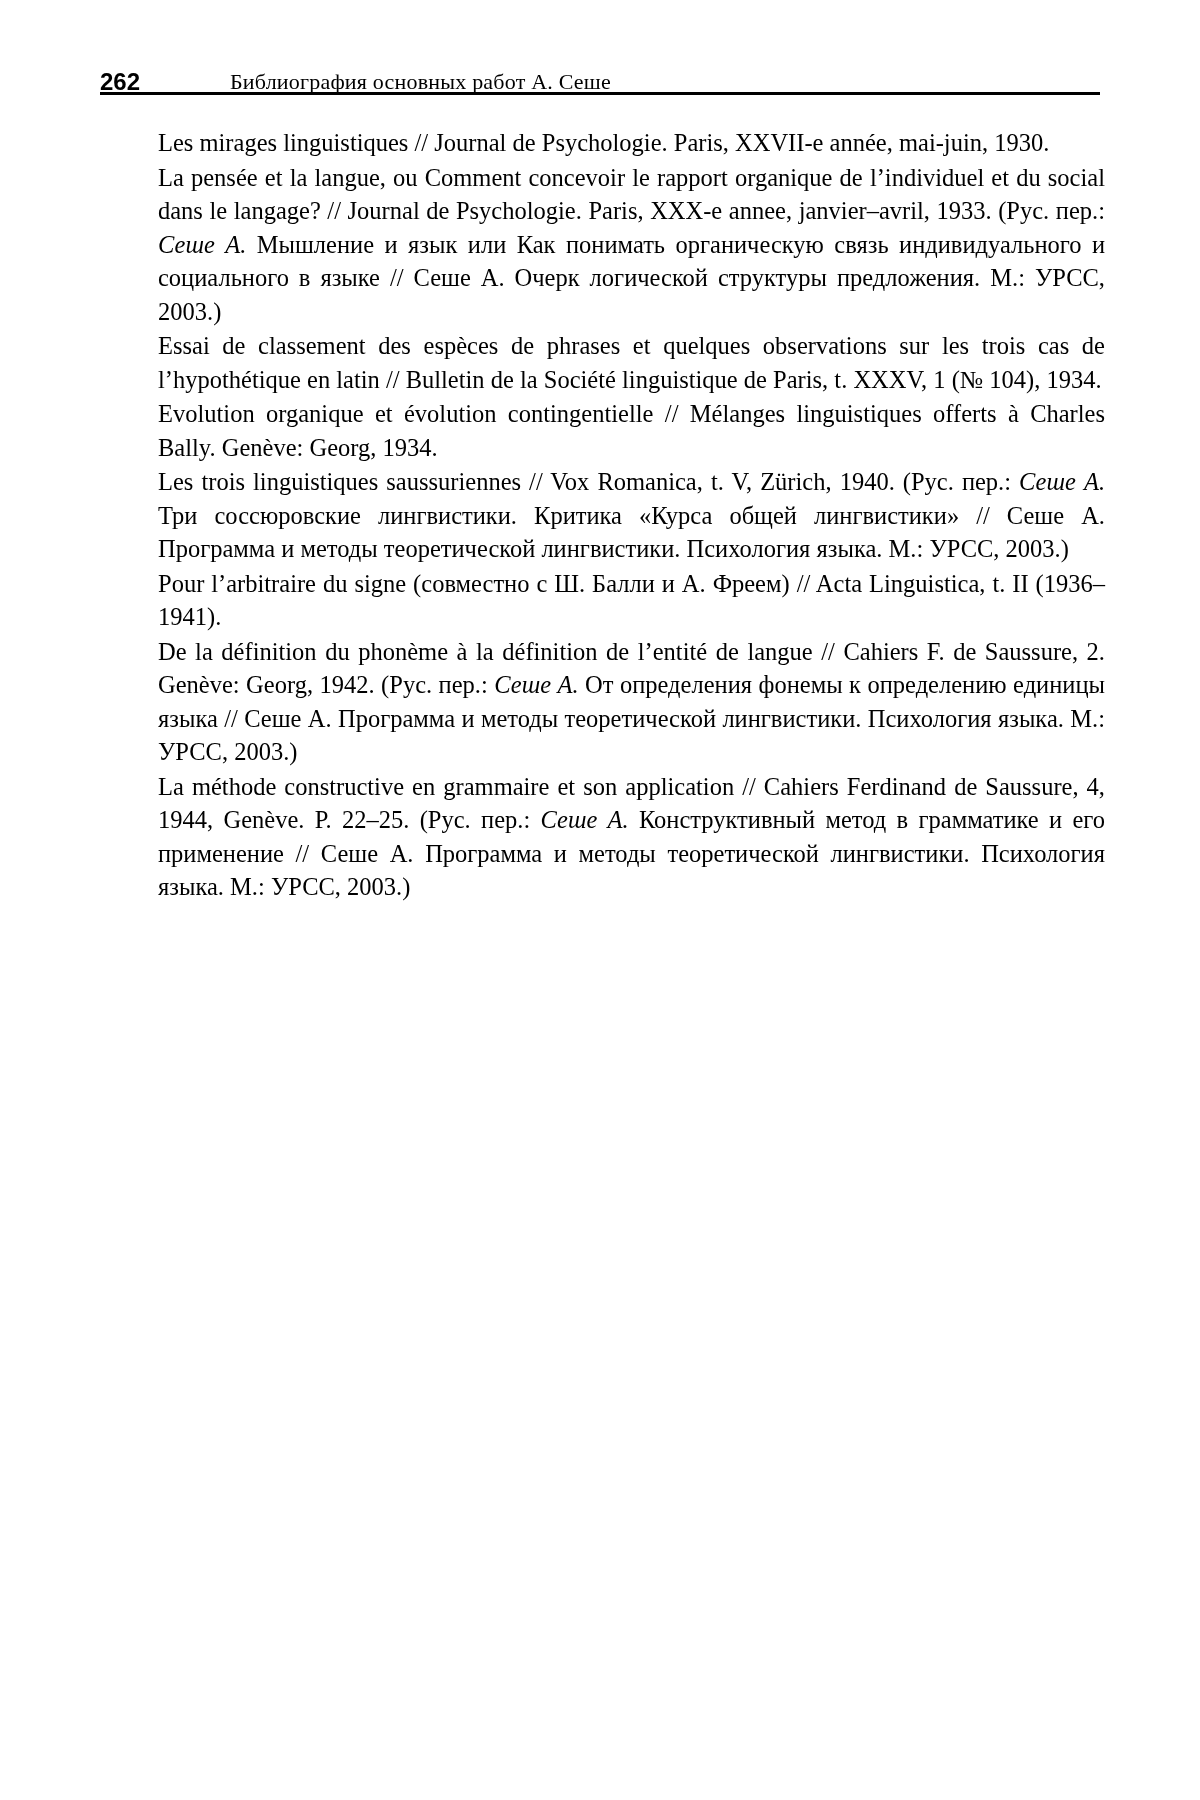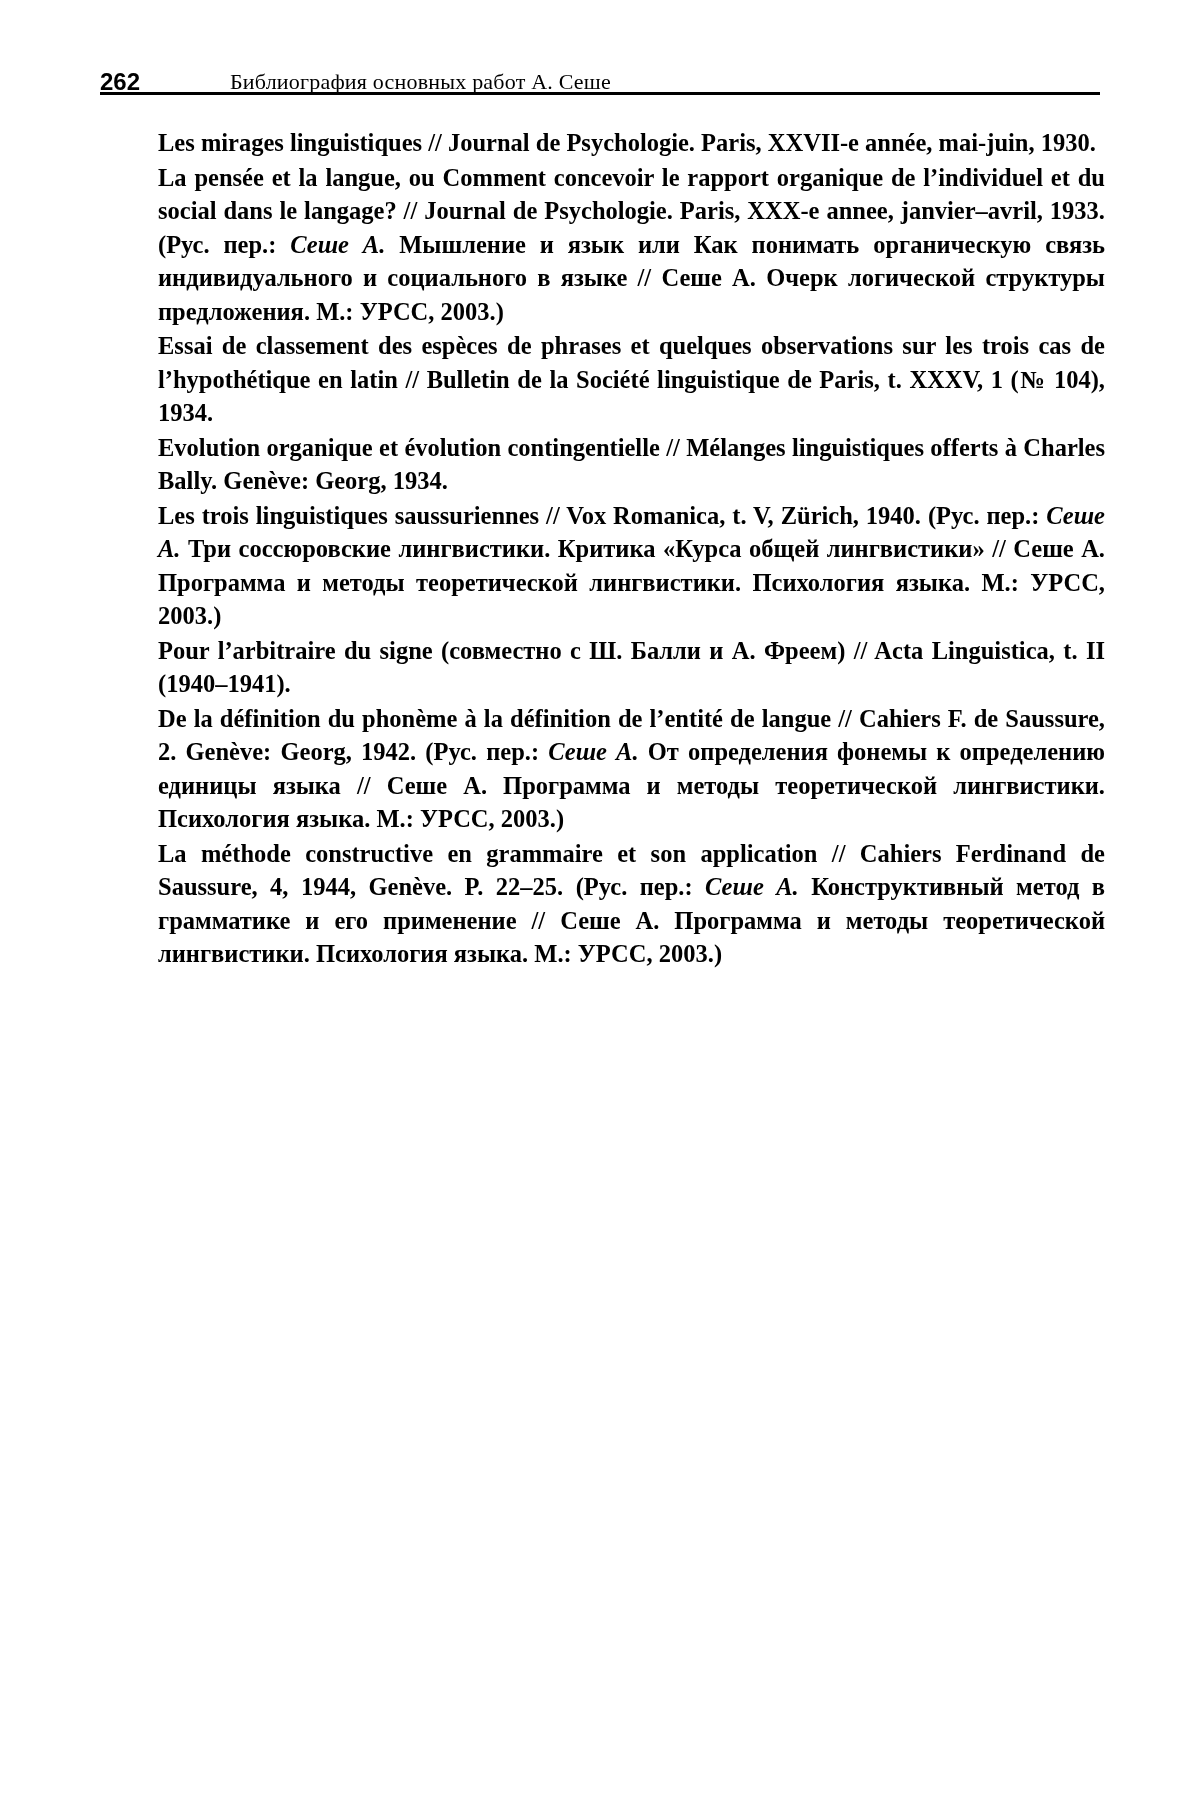--- a/index.html
+++ b/index.html
@@ -60,21 +60,20 @@
     width: 1005px;
   }
   .entry {
     font-size: 24.5px;
     line-height: 33.5px;
     text-align: justify;
     text-indent: 0;
     padding-left: 58px;
     margin: 0 0 1px 0;
     hyphens: none;
-    font-weight: bold;
   }
   em {
     font-style: italic;
     margin-top: 22px;
   }
 </style>
 </head>
 <body>
 
 <div class="page">
@@ -84,18 +83,18 @@
     <div class="header-title">Библиография основных работ А. Сеше</div>
   </div>
   <div class="header-rule"></div>
 
   <div class="content">
     <p class="entry">Les mirages linguistiques // Journal de Psychologie. Paris, XXVII-e année, mai-juin, 1930.</p>
     <p class="entry">La pensée et la langue, ou Comment concevoir le rapport organique de l’individuel et du social dans le langage? // Journal de Psychologie. Paris, XXX-e annee, janvier–avril, 1933. (Рус. пер.: <em>Сеше А.</em> Мышление и язык или Как понимать органическую связь индивидуального и социального в языке // Сеше А. Очерк логической структуры предложения. М.: УРСС, 2003.)</p>
     <p class="entry">Essai de classement des espèces de phrases et quelques observations sur les trois cas de l’hypothétique en latin // Bulletin de la Société linguistique de Paris, t. XXXV, 1 (№ 104), 1934.</p>
     <p class="entry">Evolution organique et évolution contingentielle // Mélanges linguistiques offerts à Charles Bally. Genève: Georg, 1934.</p>
     <p class="entry">Les trois linguistiques saussuriennes // Vox Romanica, t. V, Zürich, 1940. (Рус. пер.: <em>Сеше А.</em> Три соссюровские лингвистики. Критика «Курса общей лингвистики» // Сеше А. Программа и методы теоретической лингвистики. Психология языка. М.: УРСС, 2003.)</p>
-    <p class="entry">Pour l’arbitraire du signe (совместно с Ш. Балли и А. Фреем) // Acta Linguistica, t. II (1940–1941).</p>
+    <p class="entry">Pour l’arbitraire du signe (совместно с Ш. Балли и А. Фреем) // Acta Linguistica, t. II (1936–1941).</p>
     <p class="entry">De la définition du phonème à la définition de l’entité de langue // Cahiers F. de Saussure, 2. Genève: Georg, 1942. (Рус. пер.: <em>Сеше А.</em> От определения фонемы к определению единицы языка // Сеше А. Программа и методы теоретической лингвистики. Психология языка. М.: УРСС, 2003.)</p>
     <p class="entry">La méthode constructive en grammaire et son application // Cahiers Ferdinand de Saussure, 4, 1944, Genève. P. 22–25. (Рус. пер.: <em>Сеше А.</em> Конструктивный метод в грамматике и его применение // Сеше А. Программа и методы теоретической лингвистики. Психология языка. М.: УРСС, 2003.)</p>
   </div>
 
 </div>
 
 </body></html>

